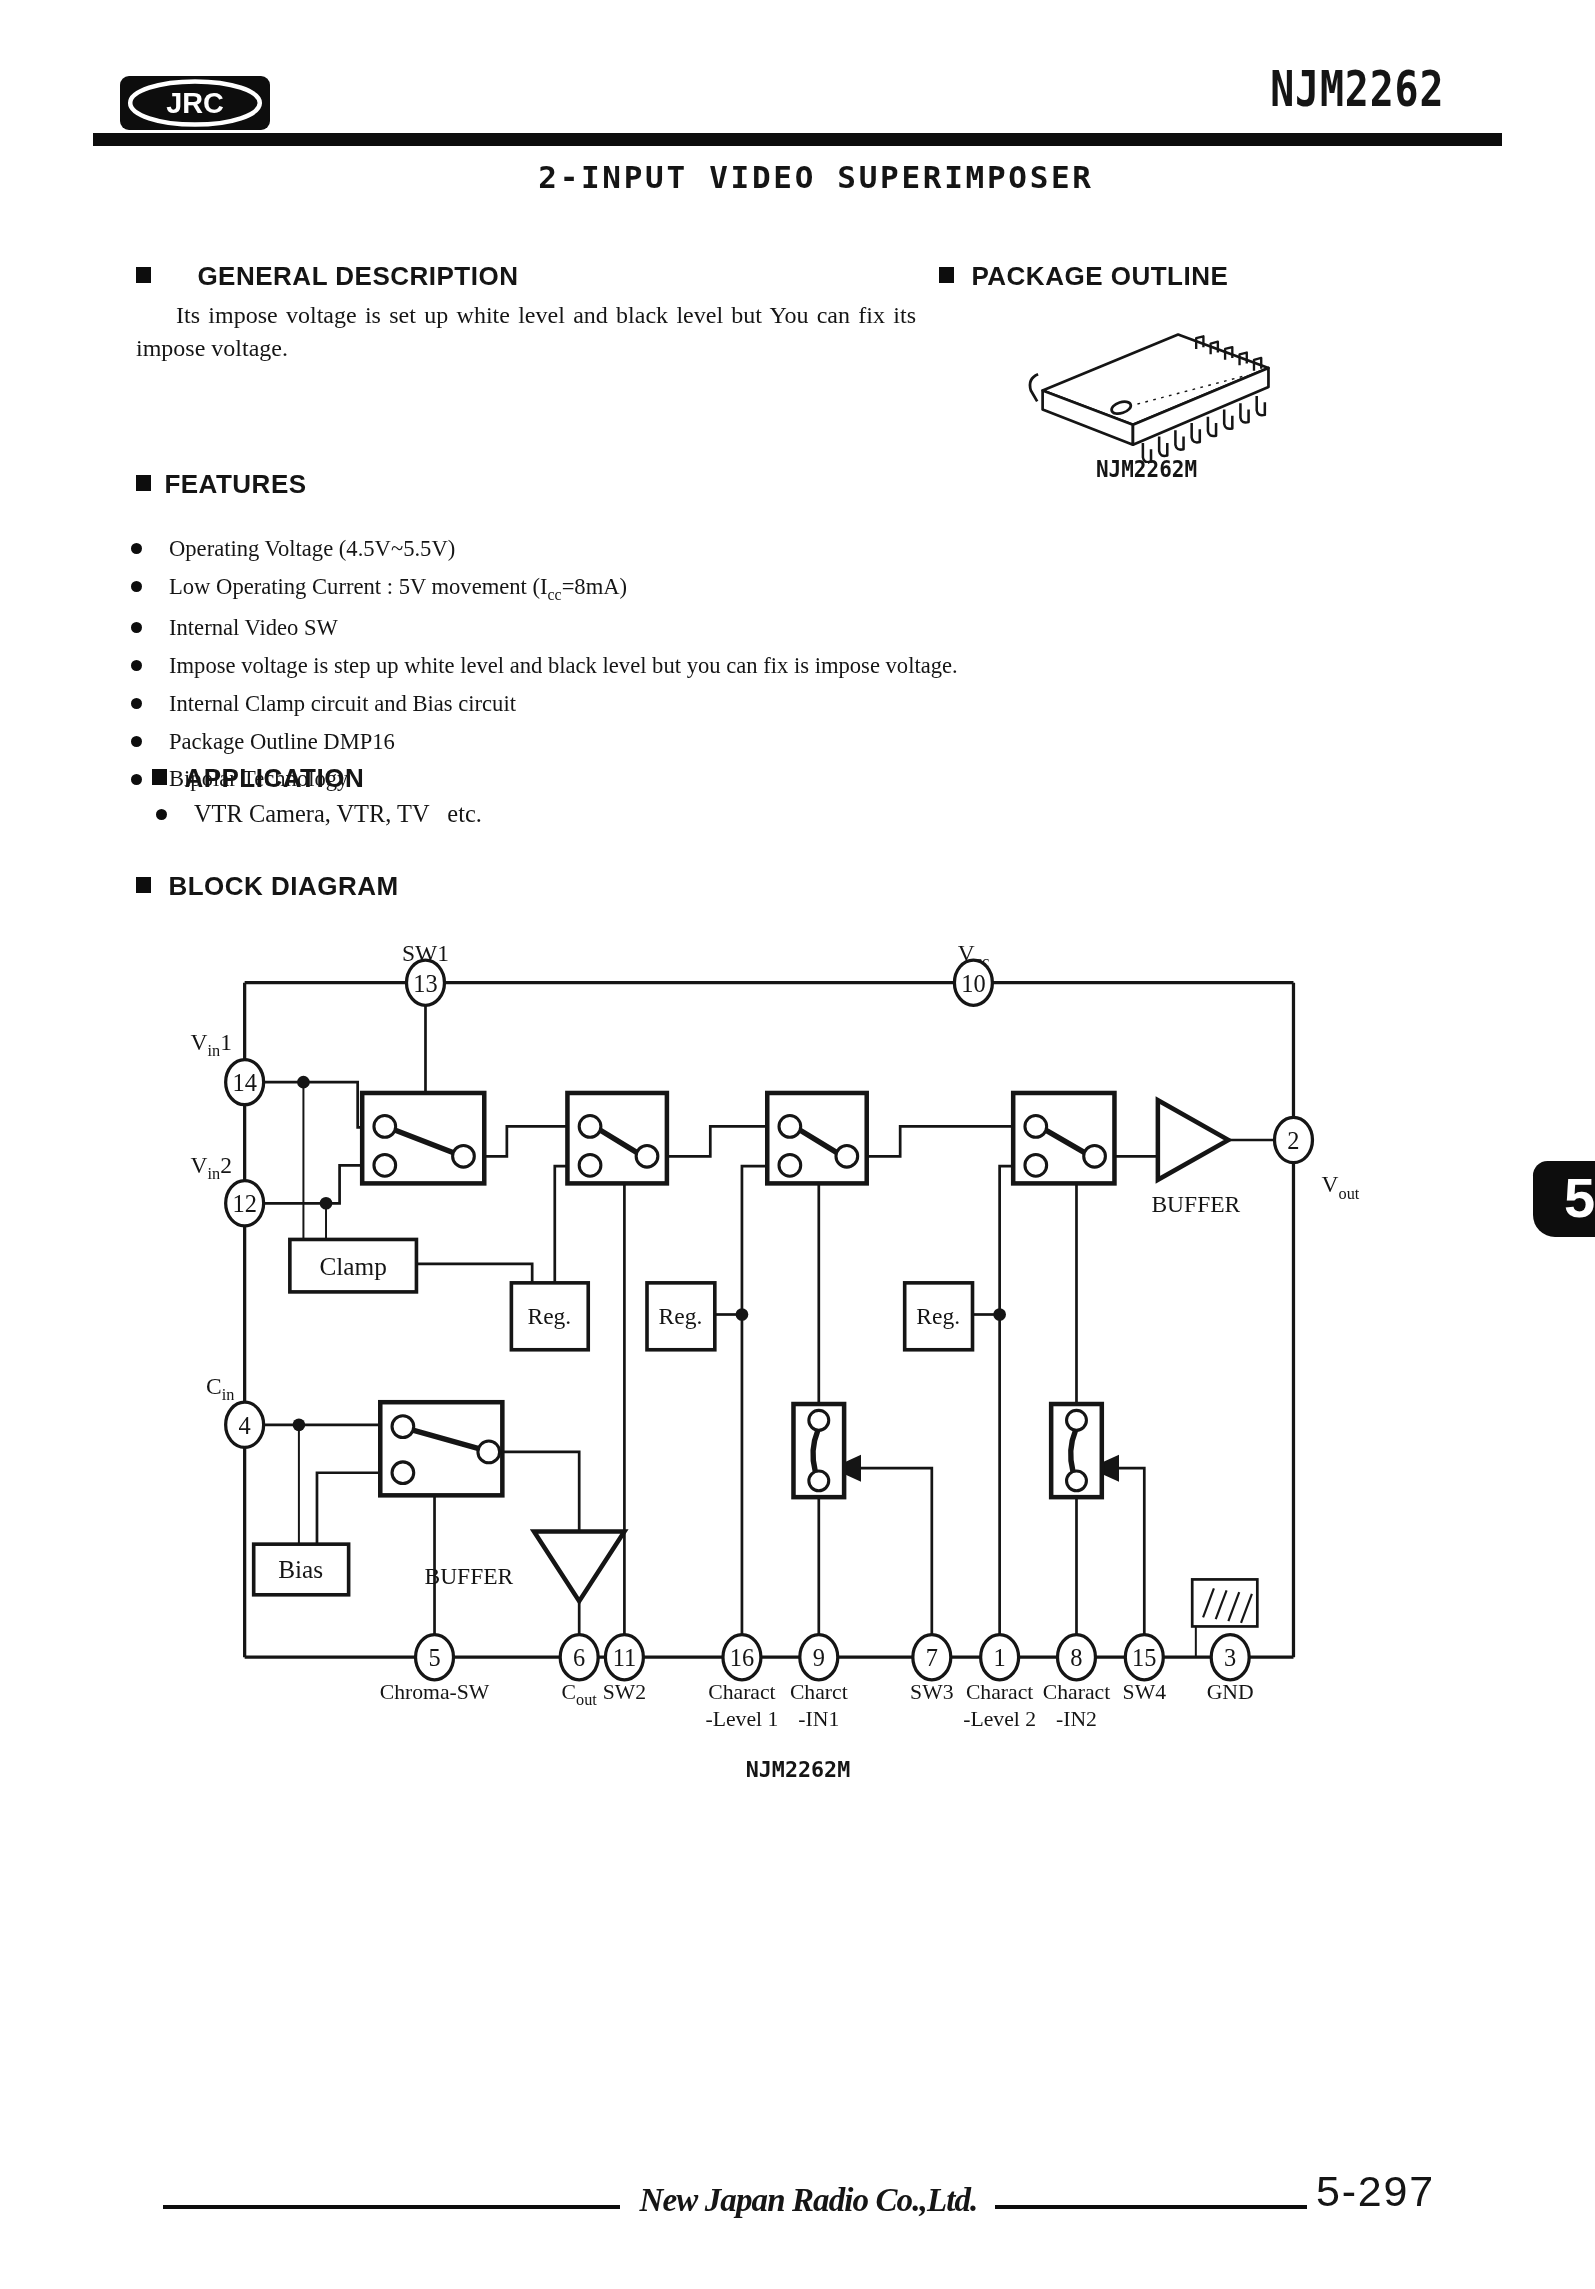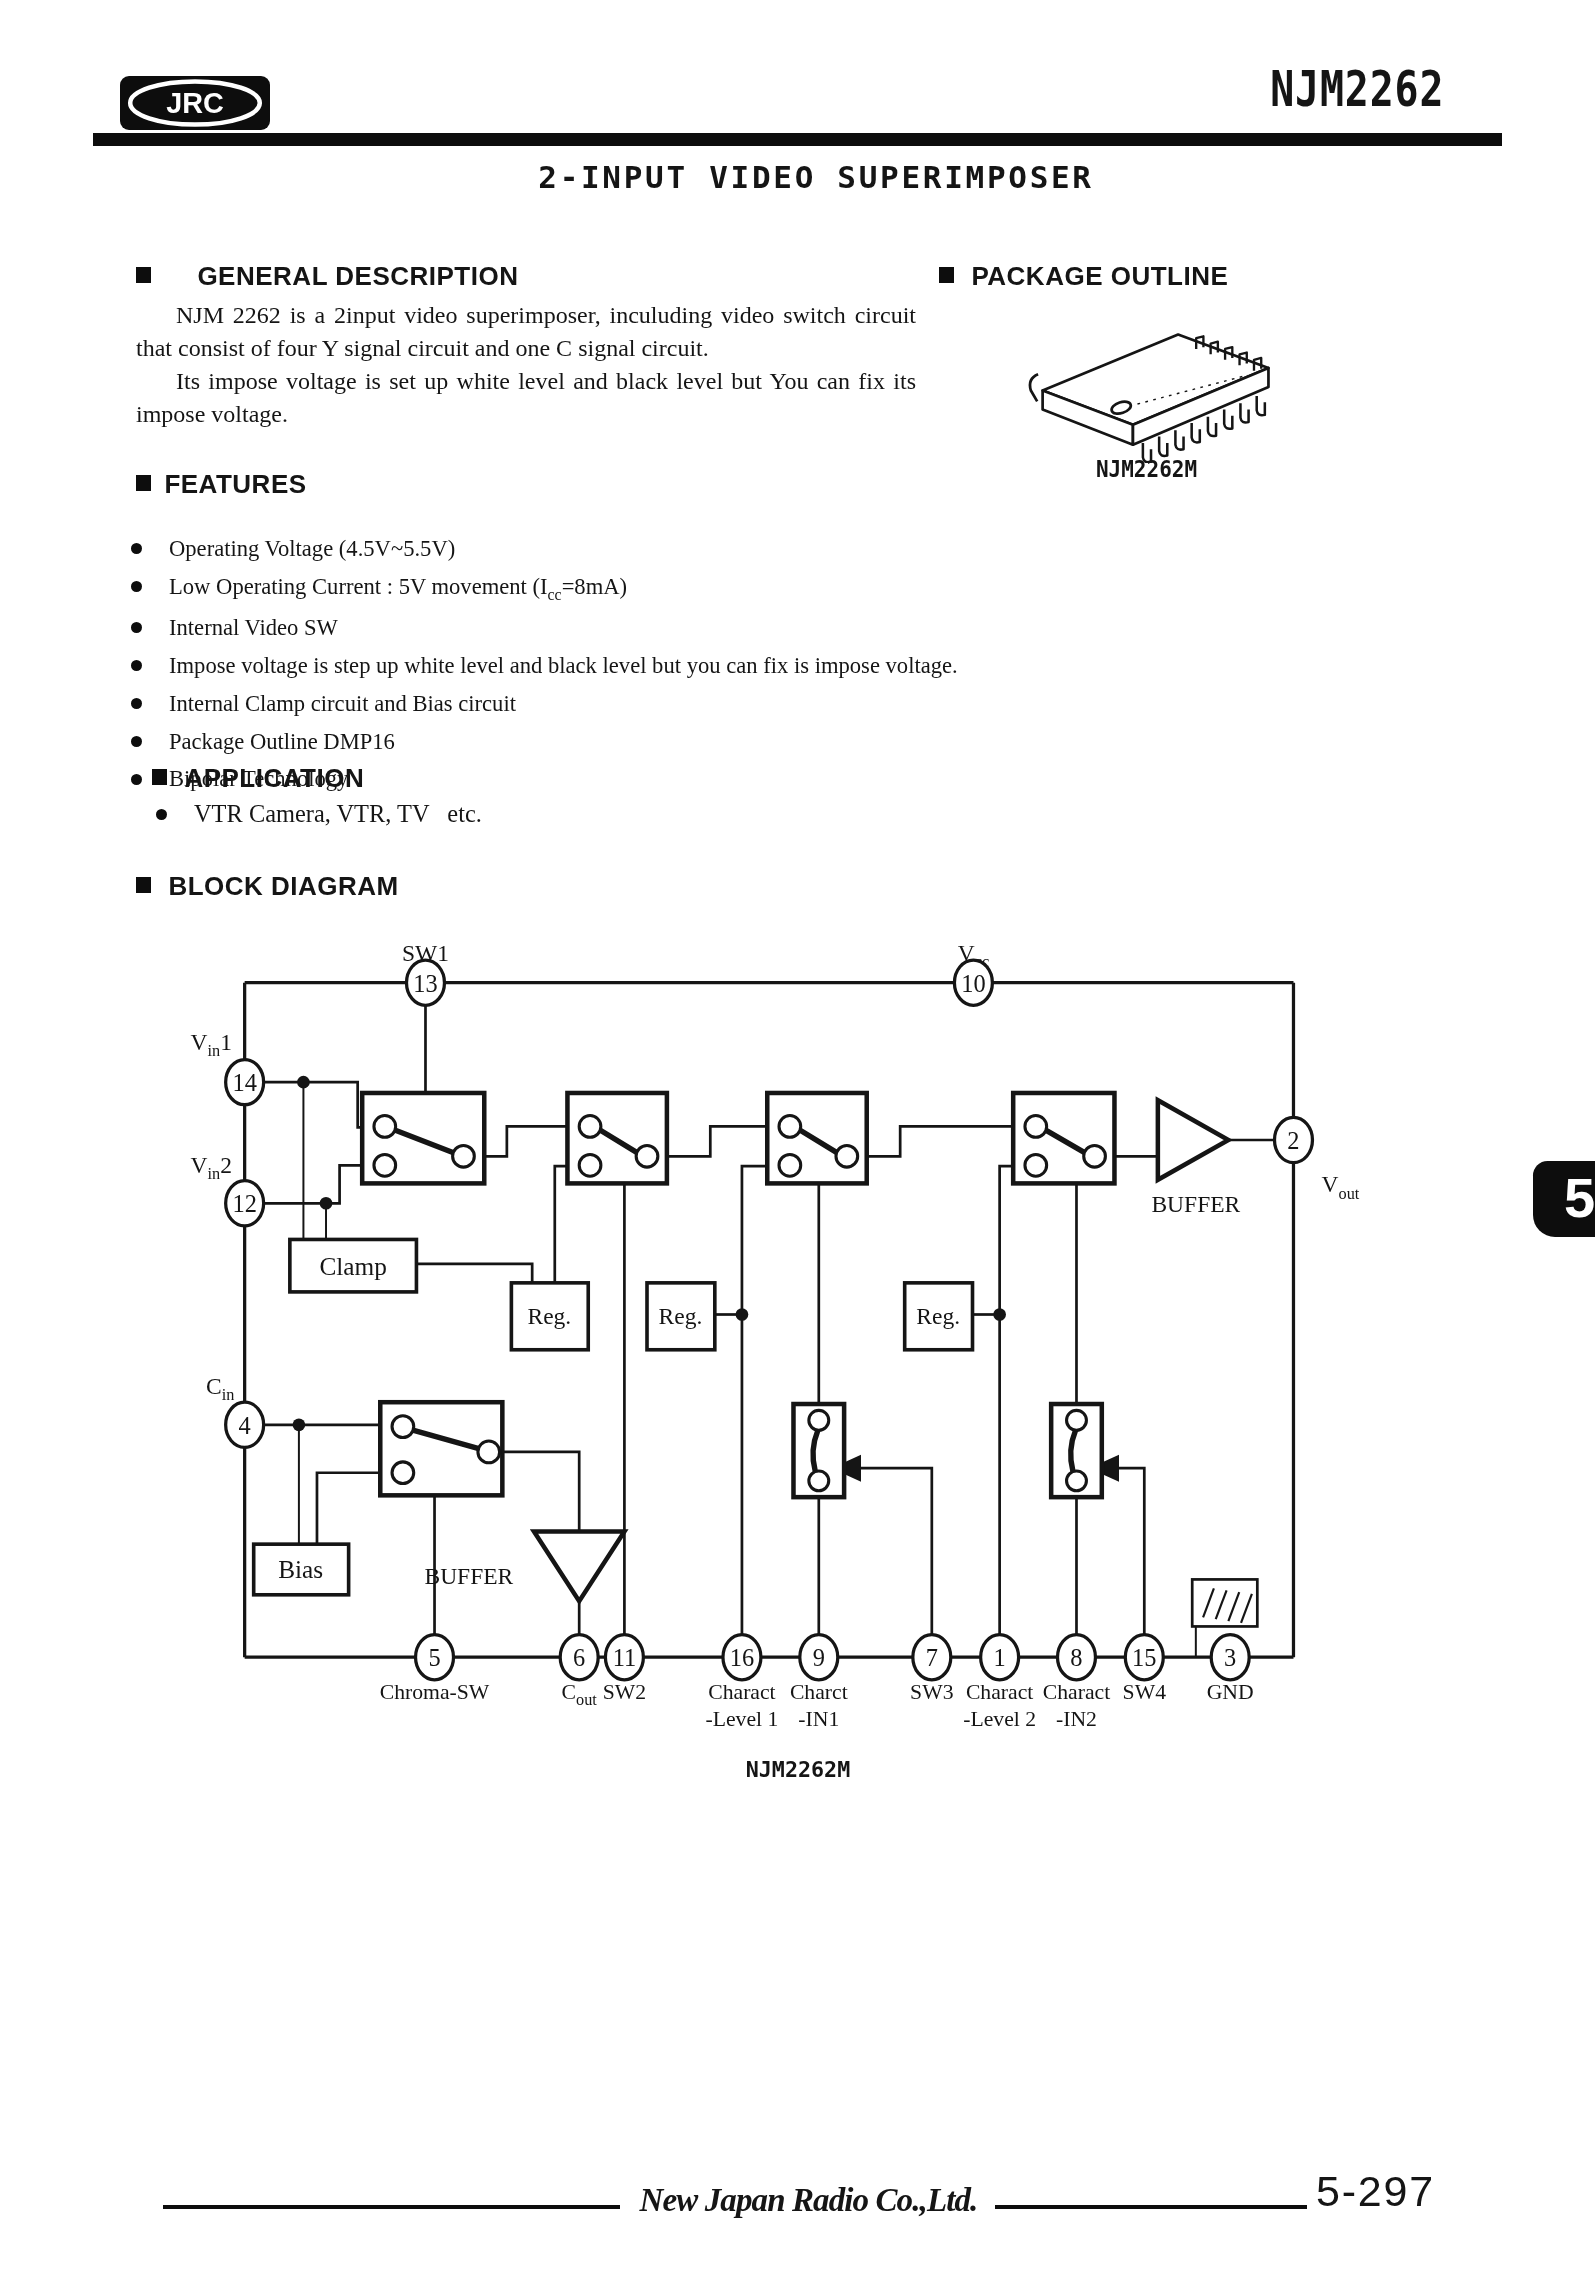--- a/index.html
+++ b/index.html
@@ -80,21 +80,20 @@
   </div>
   <div id="partnum" class="abs">NJM2262</div>
   <div id="topbar" class="abs"></div>
   <div id="doctitle" class="abs">2-INPUT VIDEO SUPERIMPOSER</div>
 
   <div id="h-gd" class="abs heading">
     <span class="sq"></span>
     <span>GENERAL DESCRIPTION</span>
   </div>
   <div id="gd-text" class="abs">
-    <p>NJM 2262 is a 2input video superimposer, inculuding video switch circuit that consist of four Y signal circuit and one C signal circuit.</p>
     <p>Its impose voltage is set up white level and black level but You can fix its impose voltage.</p>
   </div>
 
   <div id="h-po" class="abs heading">
     <span class="sq"></span>
     <span>PACKAGE OUTLINE</span>
   </div>
   <div id="chip" class="abs">
     <svg width="271" height="145" viewBox="0 0 300 160">
       <g stroke="#151515" stroke-width="3" fill="#ffffff" stroke-linejoin="round">

